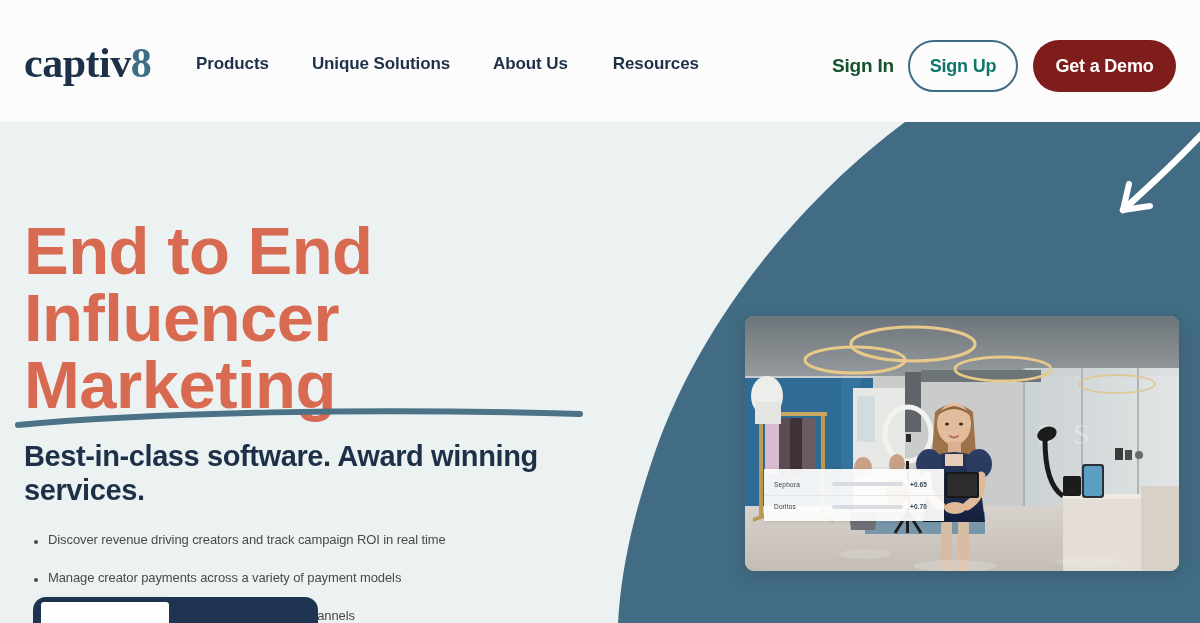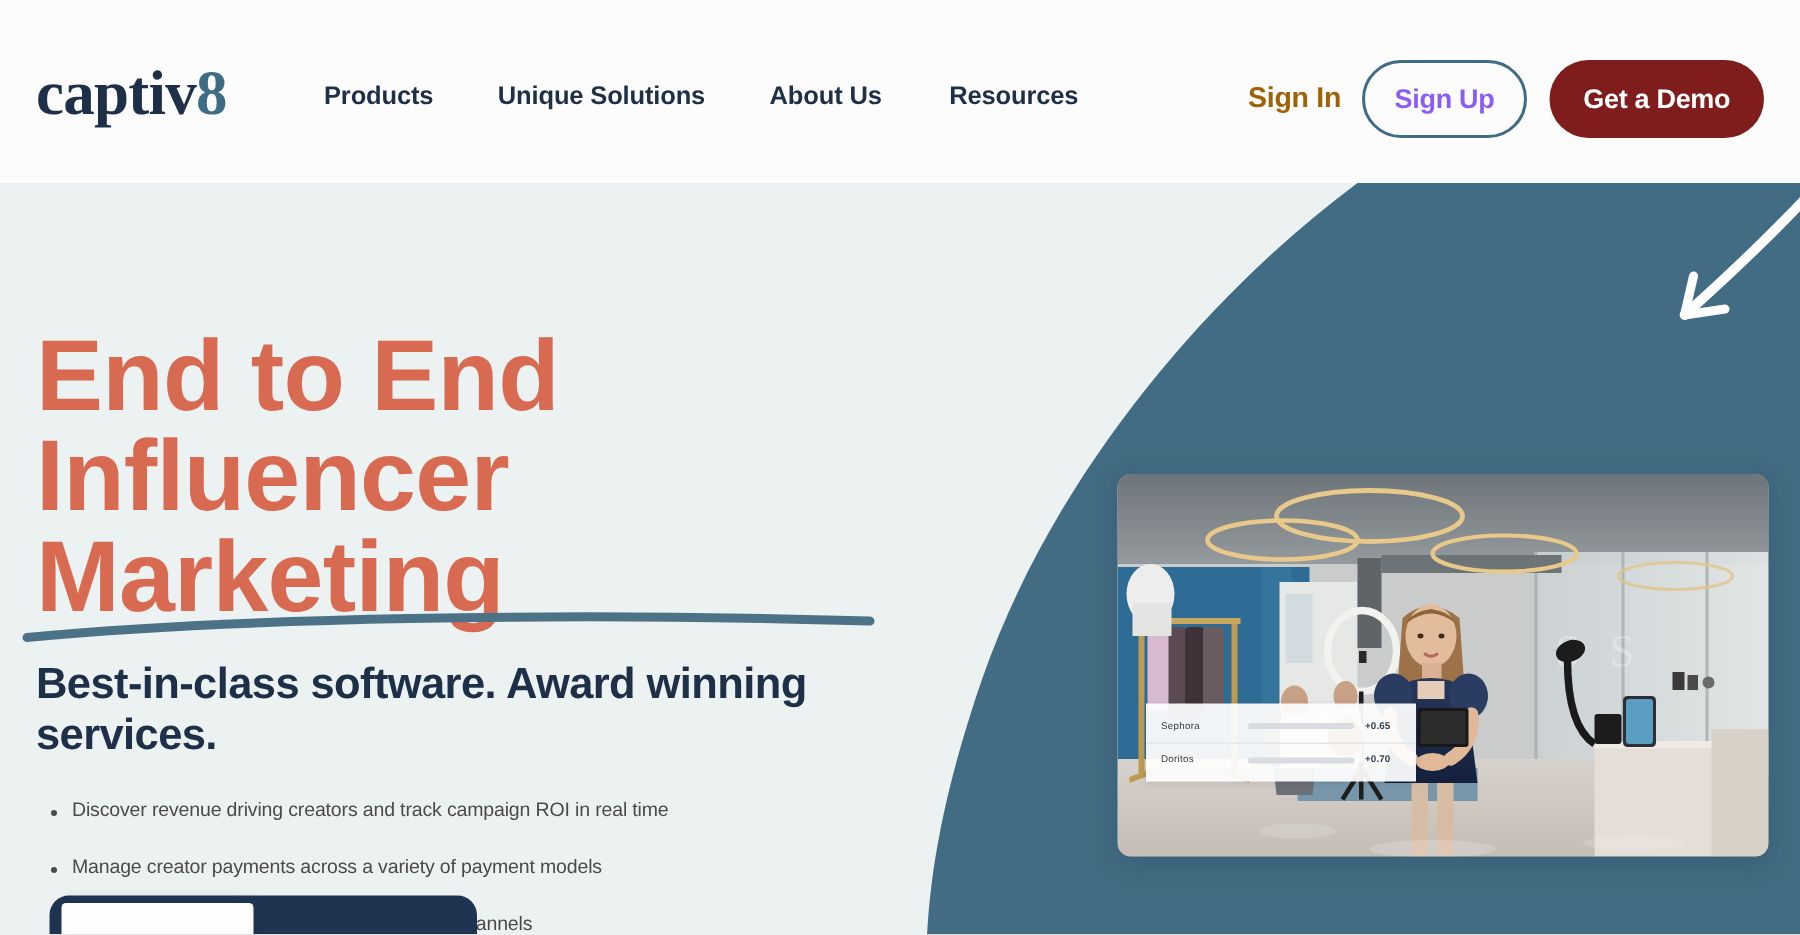--- a/index.html
+++ b/index.html
@@ -33,21 +33,21 @@
     font-family:"Liberation Serif", serif;
     font-size:42px; font-weight:700;
     letter-spacing:-0.5px; line-height:1;
     white-space:nowrap;
     user-select:none;
   }
   .logo .logo-word { color:#1E3048; }
   .logo .logo-eight { color:#3E6C85; }
 
   .nav {
-    position:absolute; left:216px; top:54px;
+    position:absolute; left:196px; top:54px;
     display:flex; align-items:center;
     gap:0;
   }
   .nav a {
     color:#1E3048;
     font-size:17px;
     font-weight:700;
     letter-spacing:-0.1px;
     text-decoration:none;
     white-space:nowrap;
@@ -55,32 +55,32 @@
   }
   .nav-item-products       { margin-right:43px; }
   .nav-item-unique         { margin-right:43px; }
   .nav-item-about          { margin-right:45px; }
 
   .actions {
     position:absolute; right:24px; top:40px;
     display:flex; align-items:center;
   }
   .signin {
-    color:#a16207; font-size:19px; font-weight:600;
+    color:#14532d; font-size:19px; font-weight:600;
     letter-spacing:-0.2px;
     text-decoration:none; cursor:pointer;
     margin-right:14px;
     white-space:nowrap;
   }
   .signup {
     display:flex; align-items:center; justify-content:center;
     width:110px; height:52px;
     border:2px solid #3E6C85; border-radius:26px;
     background:transparent;
-    color:#8b5cf6; font-size:18px; font-weight:700;
+    color:#0f766e; font-size:18px; font-weight:700;
     letter-spacing:-0.2px;
     cursor:pointer;
     margin-right:15px;
     white-space:nowrap;
     font-family:"Liberation Sans", sans-serif;
   }
   .getdemo {
     display:flex; align-items:center; justify-content:center;
     width:143px; height:52px;
     border:none; border-radius:26px;

